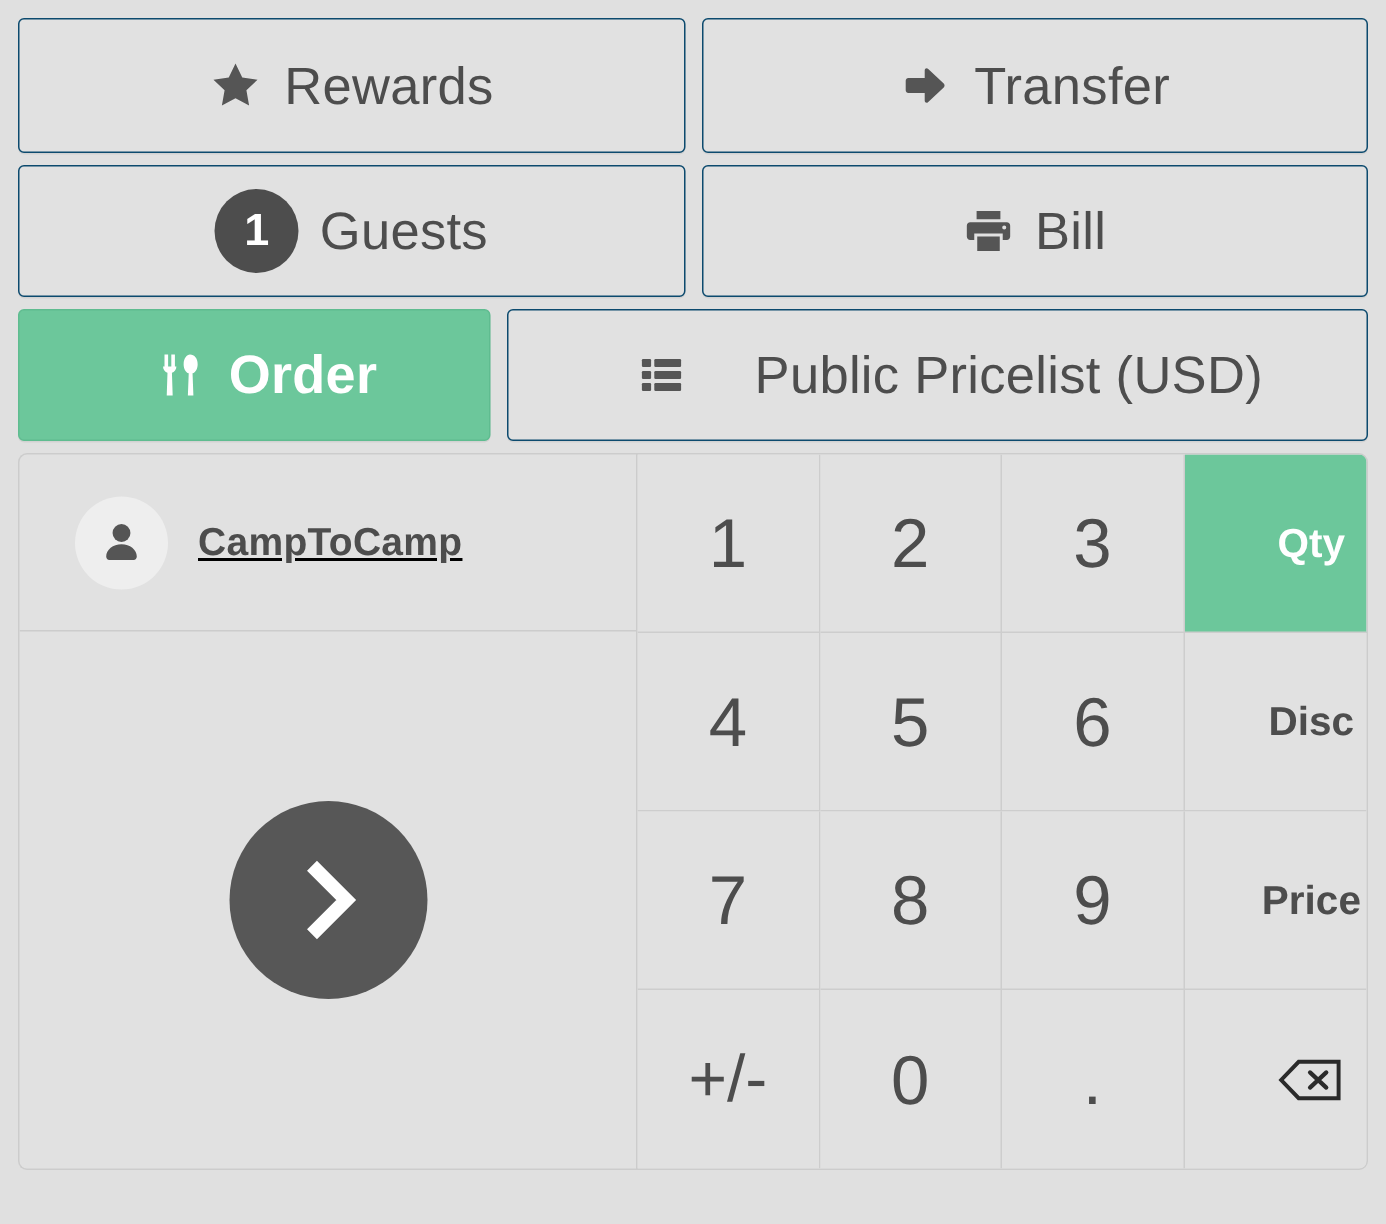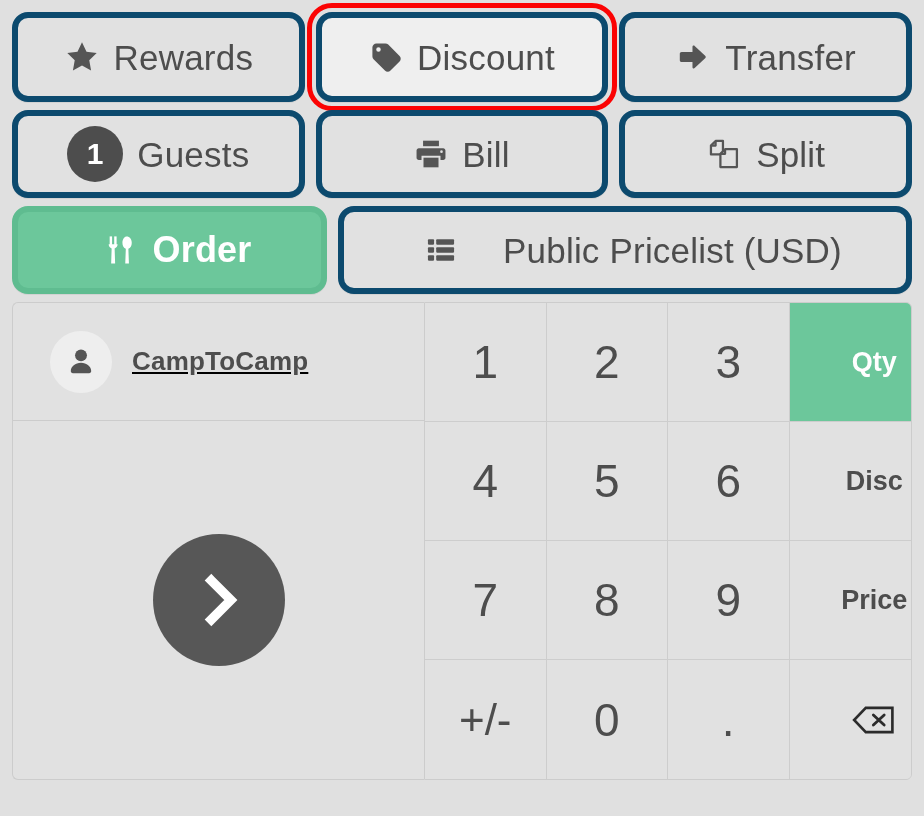--- a/index.html
+++ b/index.html
@@ -27,22 +27,22 @@
   
   .btn-row {
     display: flex;
     gap: 11px;
     margin-bottom: 8px;
   }
   .pos-btn {
     flex: 1 1 0;
     height: 90px;
     background: #e1e1e1;
-    border: 6px solid #0c4a6e;
-    border-radius: 16px;
+    border: 1px solid #0c4a6e;
+    border-radius: 4px;
     box-shadow: 0 1px 0 rgba(0,0,0,0.06);
     display: flex;
     align-items: center;
     justify-content: center;
     gap: 14px;
     color: #4d4d4d;
     font-size: 35px;
     font-weight: 400;
     letter-spacing: 0.2px;
     user-select: none;
@@ -216,28 +216,20 @@
 
     <div class="pos-btn">
       <span class="icon">
         <svg width="36" height="36" viewBox="0 0 24 24">
           <path fill="#555555" d="M12 2.2l3.0 6.25 6.8.95-4.95 4.75 1.2 6.78L12 17.72l-6.05 3.21 1.2-6.78L2.2 9.4l6.8-.95z"></path>
         </svg>
       </span>
       <span class="label">Rewards</span>
     </div>
 
-    <div class="pos-btn hovered highlighted">
-      <span class="icon">
-        <svg width="34" height="34" viewBox="0 0 24 24">
-          <path fill="#555555" d="M11.6 2.4H5.2c-1.55 0-2.8 1.25-2.8 2.8v6.4c0 .74.3 1.45.82 1.98l8.0 8.0c1.1 1.1 2.87 1.1 3.96 0l6.4-6.4c1.1-1.1 1.1-2.87 0-3.96l-8.0-8.0A2.8 2.8 0 0 0 11.6 2.4zM6.7 8.3a1.6 1.6 0 1 1 0-3.2 1.6 1.6 0 0 1 0 3.2z"></path>
-        </svg>
-      </span>
-      <span class="label">Discount</span>
-    </div>
 
     <div class="pos-btn">
       <span class="icon">
         <svg width="36" height="36" viewBox="0 0 24 24">
           <path fill="#555555" d="M13.1 4.6l7.0 6.55c.5.47.5 1.23 0 1.7l-7.0 6.55c-.55.51-1.45.13-1.45-.62v-3.43H4.4c-.66 0-1.2-.54-1.2-1.2v-4.25c0-.66.54-1.2 1.2-1.2h7.25V5.22c0-.75.9-1.13 1.45-.62z"></path>
         </svg>
       </span>
       <span class="label">Transfer</span>
     </div>
   </div>
@@ -253,31 +245,20 @@
       <span class="icon">
         <svg width="34" height="34" viewBox="0 0 24 24">
           <path fill="#555555" d="M6.4 2.6h11.2v3.9H6.4z"></path>
           <path fill="#555555" d="M3.4 7.9h17.2c.9 0 1.6.72 1.6 1.6v5.1c0 .88-.7 1.6-1.6 1.6h-1.9v-3.0H5.3v3.0H3.4c-.9 0-1.6-.72-1.6-1.6V9.5c0-.88.7-1.6 1.6-1.6zm16.0 1.5a.95.95 0 1 0 0 1.9.95.95 0 0 0 0-1.9z"></path>
           <path fill="#555555" d="M6.7 14.6h10.6v6.8H6.7z"></path>
         </svg>
       </span>
       <span class="label">Bill</span>
     </div>
 
-    <div class="pos-btn">
-      <span class="icon">
-        <svg width="36" height="36" viewBox="0 0 24 24">
-          <path fill="none" stroke="#555555" stroke-width="1.5" stroke-linejoin="round" d="M3.3 6.4l3.1-3.1h4.9v9.0H3.3z"></path>
-          <path fill="none" stroke="#555555" stroke-width="1.5" stroke-linejoin="round" d="M3.3 6.4h3.1V3.3"></path>
-          <path fill="#e1e1e1" stroke="#555555" stroke-width="1.5" stroke-linejoin="round" d="M9.6 11.9l3.1-3.1h7.9v11.9H9.6z"></path>
-          <path fill="none" stroke="#555555" stroke-width="1.5" stroke-linejoin="round" d="M9.6 11.9h3.1V8.8"></path>
-        </svg>
-      </span>
-      <span class="label">Split</span>
-    </div>
   </div>
 
   <div class="btn-row row-3">
 
     <div class="pos-btn green btn-order">
       <span class="icon">
         <svg width="34" height="34" viewBox="0 0 24 24">
           <path fill="#ffffff" d="M4.0 2.4h1.7v6.0H4.0z"></path>
           <path fill="#ffffff" d="M7.2 2.4h1.7v6.0H7.2z"></path>
           <path fill="#ffffff" d="M3.3 8.0h6.3c0 1.6-1.0 2.6-2.1 2.9l.35 10.7H5.05L5.4 10.9C4.3 10.6 3.3 9.6 3.3 8.0z"></path>

